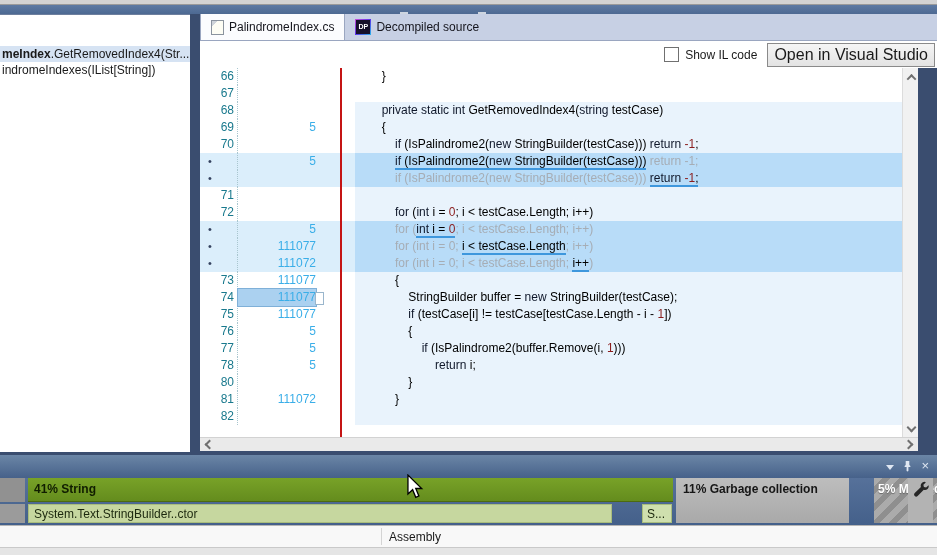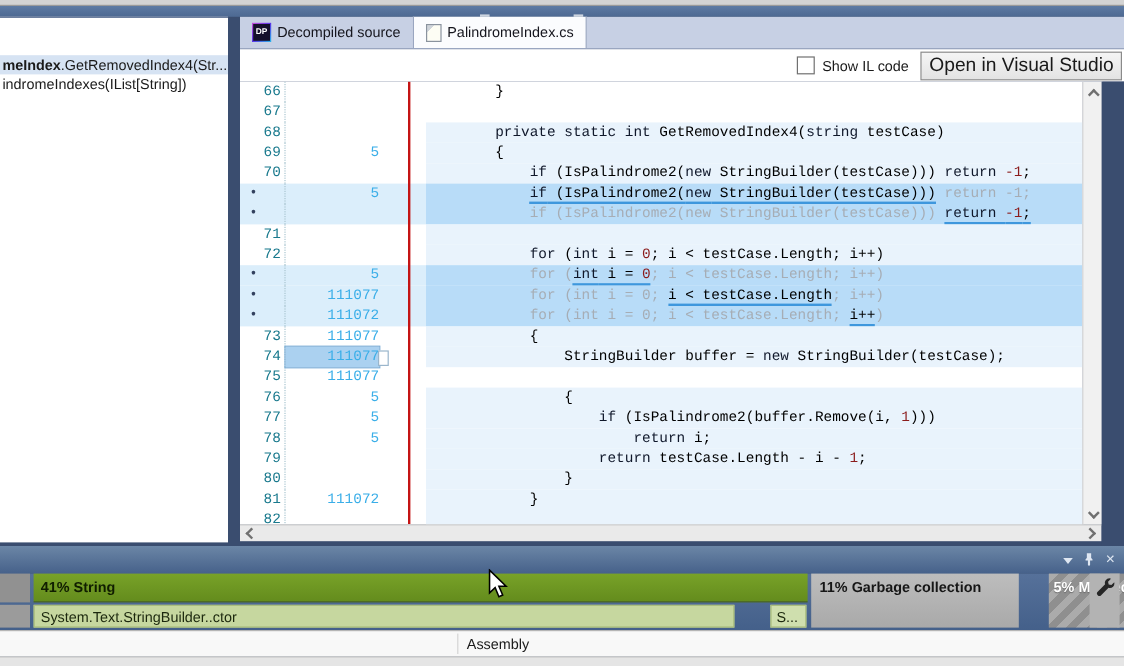--- a/index.html
+++ b/index.html
@@ -24,21 +24,21 @@
   .dp-icon{display:inline-block;width:14px;height:14px;padding:1px;background:linear-gradient(135deg,#c94fd8,#5a35e8,#27b6ea);}
   .dp-icon .in{display:block;width:14px;height:14px;background:#15102a;color:#fff;font-size:7px;font-weight:bold;
                text-align:center;line-height:14px;letter-spacing:0;}
   .toolbar{position:absolute;left:0;top:27px;width:737px;height:27px;background:#fff;display:flex;align-items:center;justify-content:flex-end;gap:10px;padding-right:2px;box-sizing:border-box;}
   .chk-wrap{display:flex;align-items:center;gap:6px;}
   .chk{display:inline-block;width:13px;height:13px;background:#fff;border:1px solid #707070;}
   .vs-btn{font-family:"Liberation Sans",sans-serif;font-size:16px;color:#1a1a1a;height:24px;padding:0 6px;
           background:linear-gradient(#f5f5f5,#e3e3e3);border:1px solid #8a8a8a;white-space:nowrap;}
   
   .code-area{position:absolute;left:0;top:54px;width:702px;height:369px;background:#fff;overflow:hidden;}
-  .crow{display:flex;height:17px;line-height:17px;font-family:Liberation Mono, monospace;
+  .crow{display:flex;height:17px;line-height:17px;font-family:Liberation Sans, sans-serif;
         font-size:12px;padding-left:4px;}
   .crow .ln{width:34px;text-align:right;color:#19798d;border-right:1px dotted #a9c6cf;box-sizing:border-box;padding-right:3px;flex:none;}
   .crow.bullet .ln{text-align:left;padding-left:4px;color:#33415e;font-size:11px;}
   .crow .cnt{width:78px;text-align:right;color:#3aaee8;flex:none;position:relative;}
   .crow .cnt.selc{background:#abd1f0;outline:1px solid #7fb0d8;}
   .crow .cnt.selc::after{content:"";position:absolute;right:-8px;top:3px;width:7px;height:11px;background:#fff;border:1px solid #9ab6cc;}
   .crow .gapA{width:24px;flex:none;}
   .crow .gapB{width:15px;flex:none;}
   .crow .codetxt{flex:1;white-space:pre;color:#000;}
   .crow.blk .codetxt{background:#e9f3fc;}
@@ -98,30 +98,30 @@
         <span class="b">meIndex</span><span>.GetRemovedIndex4(Str...</span>
       </div>
       <div class="tree-row">
         <span>indromeIndexes(IList[String])</span>
       </div>
     </div>
   </div>
 
   <div class="right-panel">
     <div class="tab-bar">
+      <div class="tab active">
+        <span class="doc-icon"></span>
+        <span>PalindromeIndex.cs</span>
+      </div>
       <div class="tab">
         <span class="dp-icon">
             <span class="in">DP</span>
           </span>
         <span>Decompiled source</span>
       </div>
-      <div class="tab active">
-        <span class="doc-icon"></span>
-        <span>PalindromeIndex.cs</span>
-      </div>
     </div>
 
     <div class="toolbar">
       <label class="chk-wrap">
         <span class="chk"></span>
         <span>Show IL code</span>
       </label>
       <button class="vs-btn">Open in Visual Studio</button>
     </div>
 
@@ -223,20 +223,21 @@
             <span class="cnt selc">111077</span>
             <span class="gapA"></span>
             <span class="gapB"></span>
             <span class="codetxt"><span class="c-p">                StringBuilder buffer = </span><span class="c-k">new</span><span class="c-p"> StringBuilder(testCase);</span></span>
           </div>
           <div class="crow blk">
             <span class="ln">75</span>
             <span class="cnt">111077</span>
             <span class="gapA"></span>
             <span class="gapB"></span>
+            <span class="codetxt"><span class="c-p">                </span><span class="c-k">if</span><span class="c-p"> (testCase[i] != testCase[testCase.Length - i - </span><span class="c-n">1</span><span class="c-p">])</span></span>
           </div>
           <div class="crow blk">
             <span class="ln">76</span>
             <span class="cnt">5</span>
             <span class="gapA"></span>
             <span class="gapB"></span>
             <span class="codetxt"><span class="c-p">                {</span></span>
           </div>
           <div class="crow blk">
             <span class="ln">77</span>
@@ -244,27 +245,20 @@
             <span class="gapA"></span>
             <span class="gapB"></span>
             <span class="codetxt"><span class="c-p">                    </span><span class="c-k">if</span><span class="c-p"> (IsPalindrome2(buffer.Remove(i, </span><span class="c-n">1</span><span class="c-p">)))</span></span>
           </div>
           <div class="crow blk">
             <span class="ln">78</span>
             <span class="cnt">5</span>
             <span class="gapA"></span>
             <span class="gapB"></span>
             <span class="codetxt"><span class="c-p">                        </span><span class="c-k">return</span><span class="c-p"> i;</span></span>
-          </div>
-          <div class="crow blk">
-            <span class="ln">79</span>
-            <span class="cnt"></span>
-            <span class="gapA"></span>
-            <span class="gapB"></span>
-            <span class="codetxt"><span class="c-p">                    </span><span class="c-k">return</span><span class="c-p"> testCase.Length - i - </span><span class="c-n">1</span><span class="c-p">;</span></span>
           </div>
           <div class="crow blk">
             <span class="ln">80</span>
             <span class="cnt"></span>
             <span class="gapA"></span>
             <span class="gapB"></span>
             <span class="codetxt"><span class="c-p">                }</span></span>
           </div>
           <div class="crow blk">
             <span class="ln">81</span>

